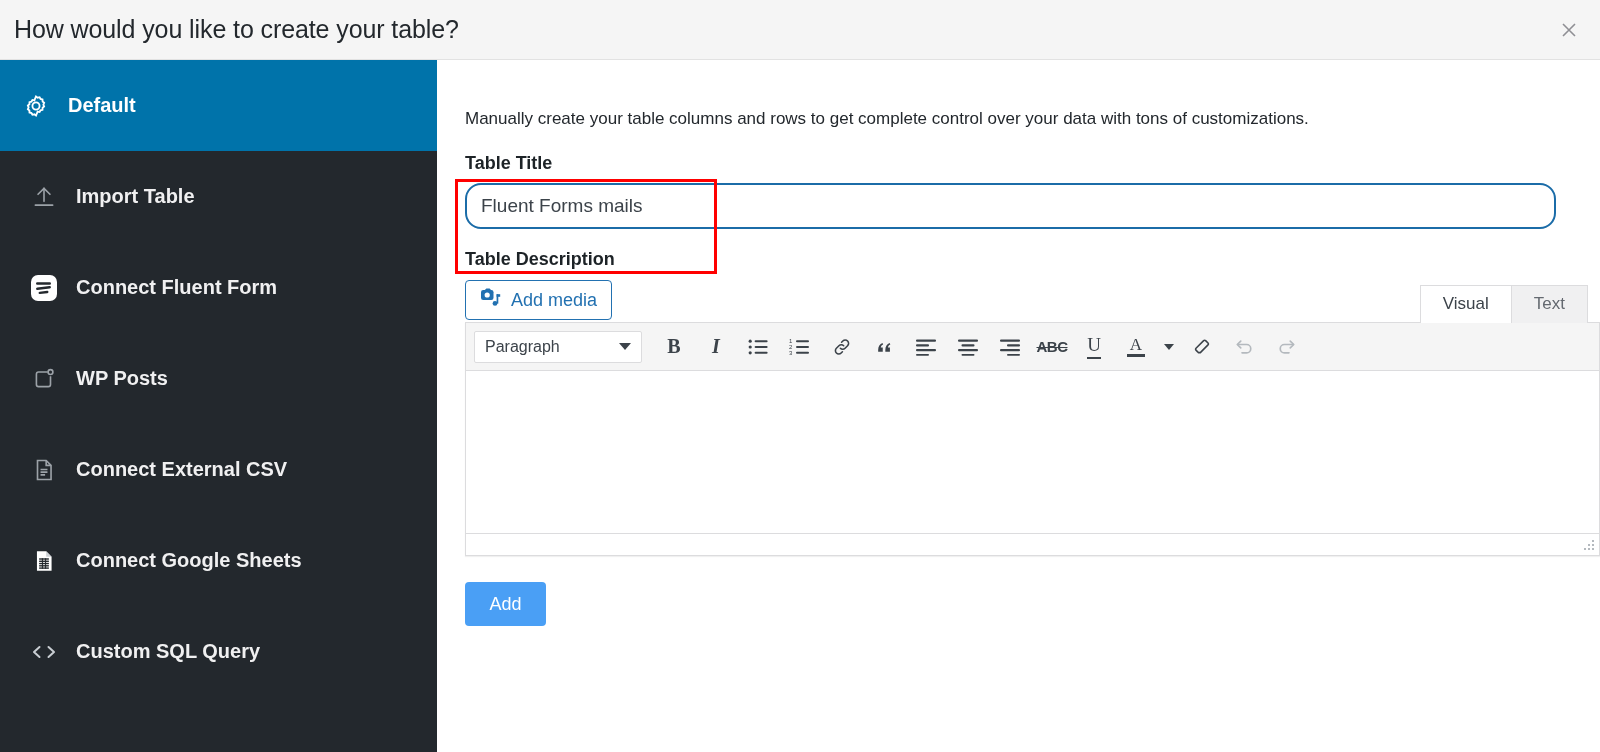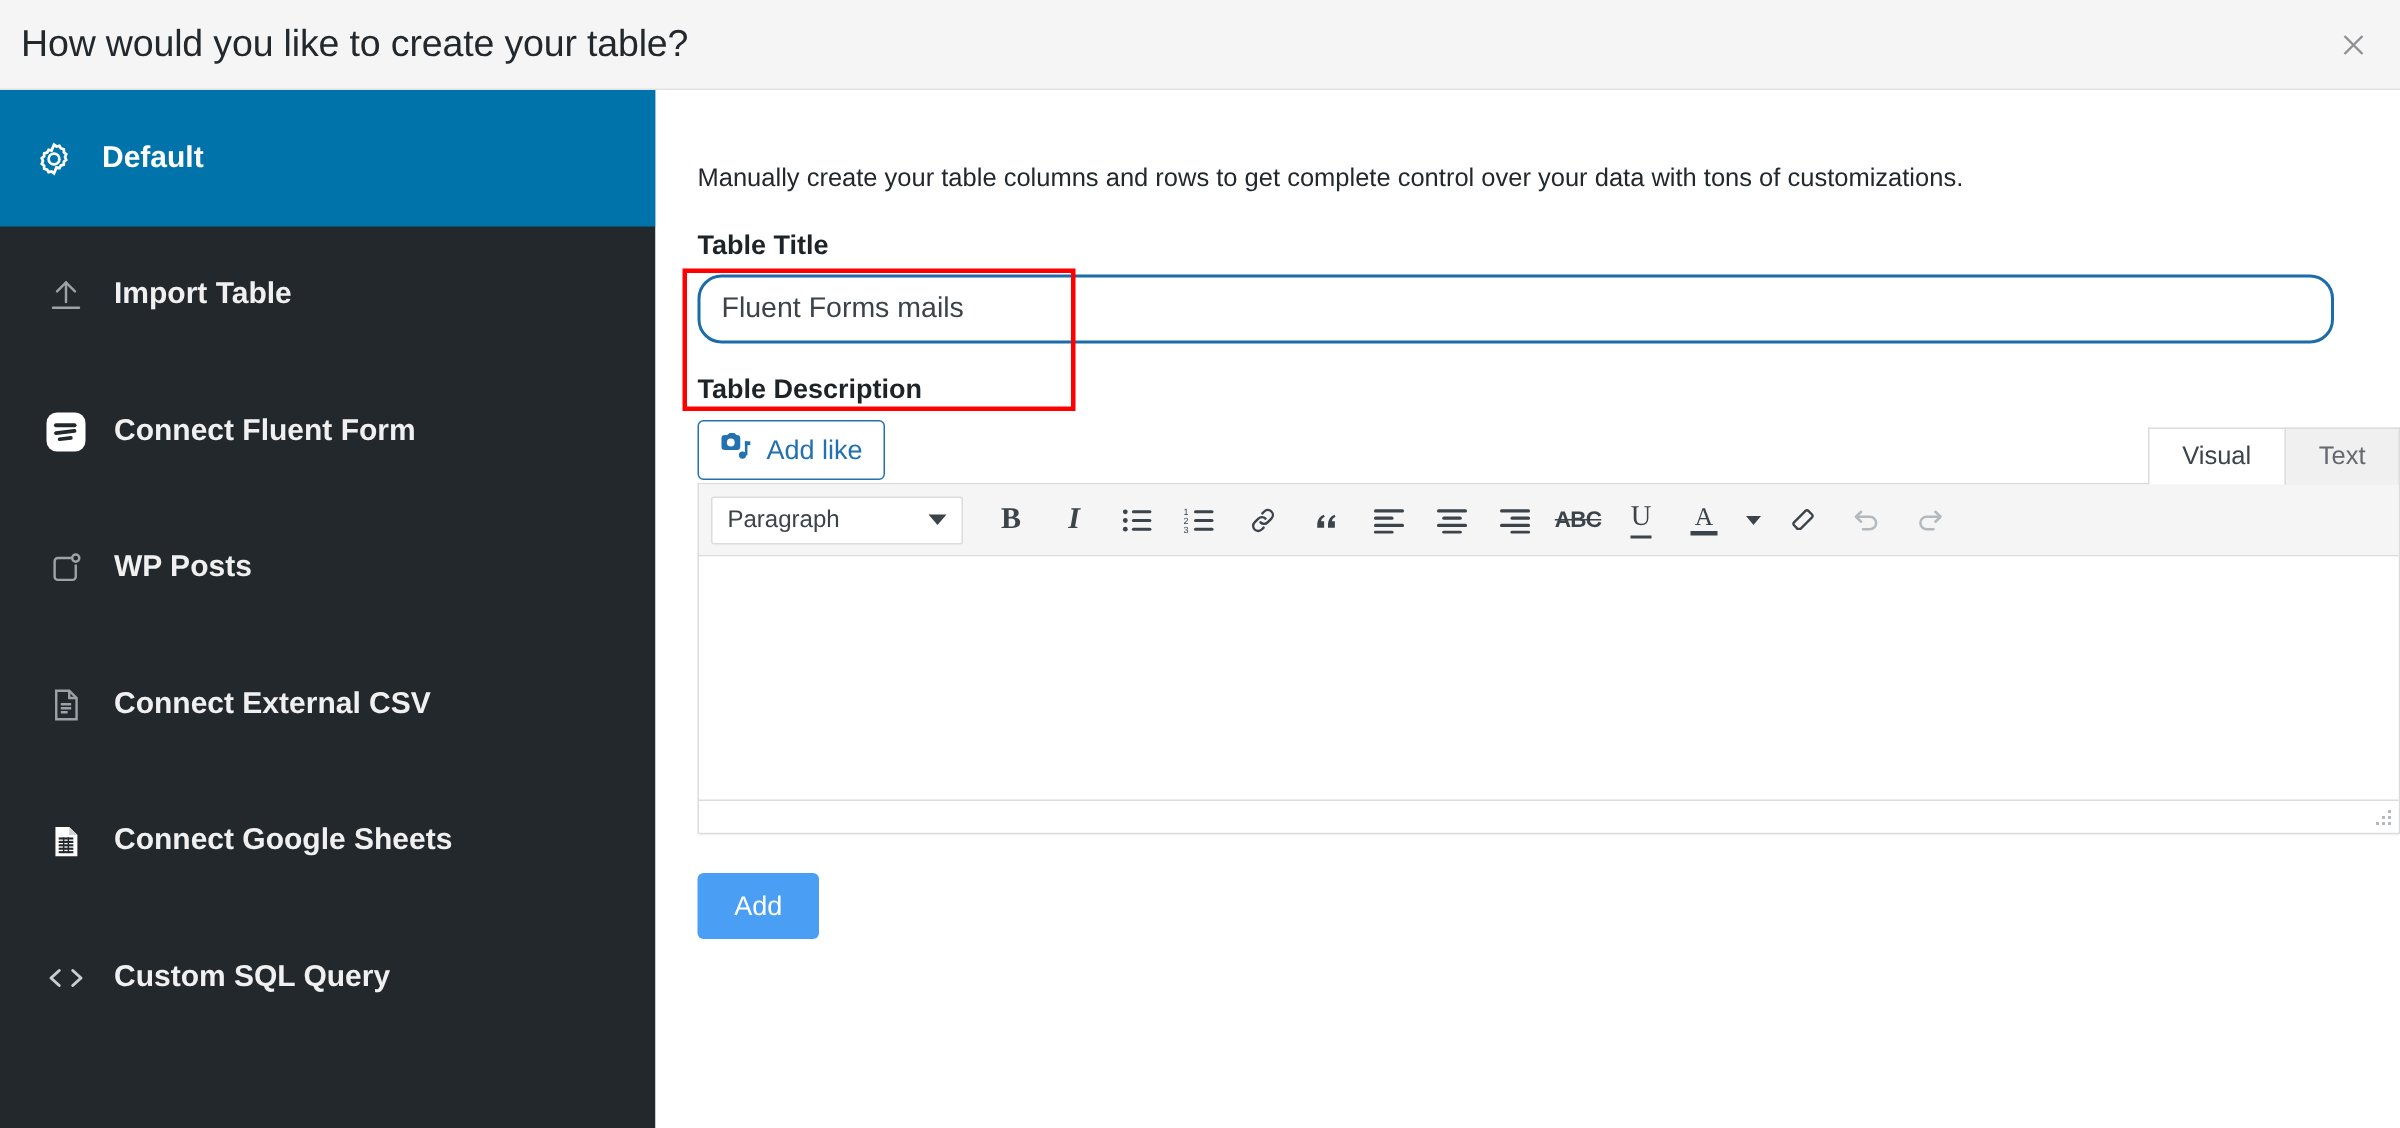--- a/index.html
+++ b/index.html
@@ -114,21 +114,21 @@
 
   .media-row { position: relative; height: 42px; }
   .add-media {
     display: inline-flex; align-items: center; gap: 9px;
     height: 40px; padding: 0 14px;
     background: #ffffff; border: 1px solid #2271b1; border-radius: 4px;
     color: #2271b1; font-size: 18px; font-weight: 400;
     cursor: pointer;
     font-family: "Liberation Sans", sans-serif;
   }
-  .qt-tabs { position: absolute; right: 0; bottom: -1px; display: flex; justify-content: space-between; }
+  .qt-tabs { position: absolute; right: 12px; bottom: -1px; display: flex; justify-content: space-between; }
   .qt-tab {
     padding: 8px 22px 9px;
     font-size: 17px; color: #646970;
     border: 1px solid #dcdcde; border-bottom: none;
     background: #f0f0f1;
     cursor: pointer;
     margin-left: -1px;
   }
   .qt-tab.active { background: #ffffff; color: #3c434a; position: relative; z-index: 2; }
 
@@ -309,21 +309,21 @@
             <span>
               <svg width="22" height="20" viewBox="0 0 22 20">
                 <rect x="1" y="2" width="12.5" height="10" rx="2.2" fill="#2271b1"></rect>
                 <circle cx="7.2" cy="7" r="2.6" fill="#ffffff"></circle>
                 <path d="M4.8 2 L6.4 0.6 h3.2 L11 2" fill="#2271b1"></path>
                 <circle cx="15" cy="15.4" r="2.4" fill="#2271b1"></circle>
                 <rect x="16.6" y="6.2" width="1.7" height="9.4" fill="#2271b1"></rect>
                 <path d="M16.6 6.2 h3.6 v2.6 h-3.6 z" fill="#2271b1"></path>
               </svg>
             </span>
-            <span>Add like</span>
+            <span>Add media</span>
           </button>
 
           <div class="qt-tabs">
             <div class="qt-tab active">Visual</div>
             <div class="qt-tab">Text</div>
           </div>
         </div>
 
         <div class="editor-box">
 

